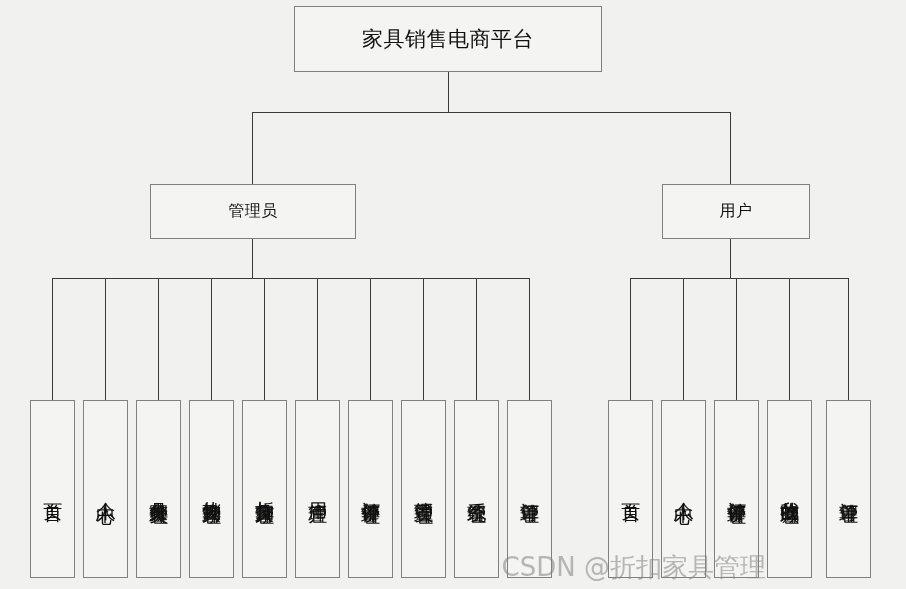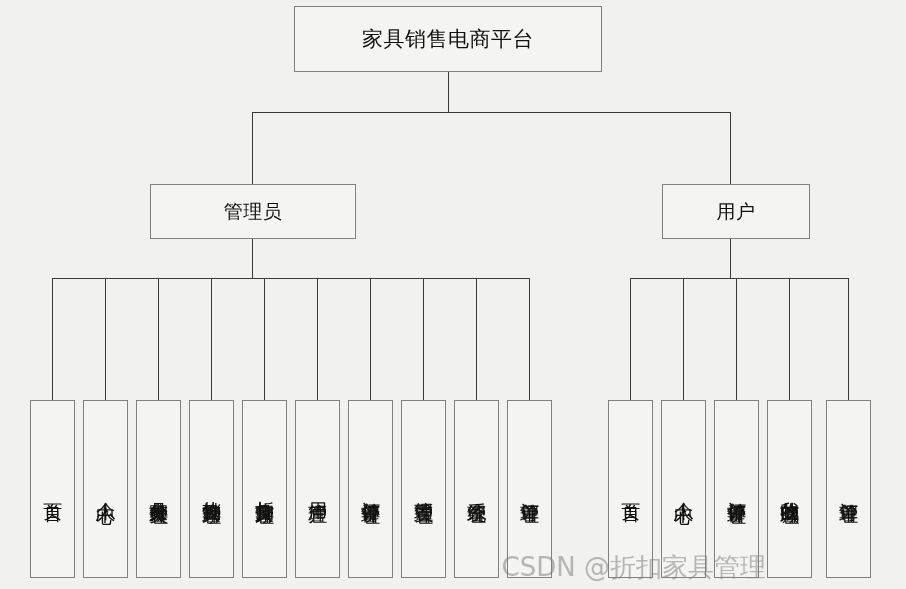--- a/index.html
+++ b/index.html
@@ -27,21 +27,21 @@
     display: flex;
     align-items: center;
     justify-content: center;
     color: #111111;
     letter-spacing: 0.5px;
   }
   .node.root {
     font-size: 21px;
   }
   .node.mid {
-    font-size: 19px;
+    font-size: 16px;
   }
   .node.leaf {
     font-size: 19px;
     writing-mode: vertical-rl;
     text-orientation: upright;
     line-height: 1.08;
     padding-top: 4px;
     padding-bottom: 4px;
     letter-spacing: 1px;
   }

